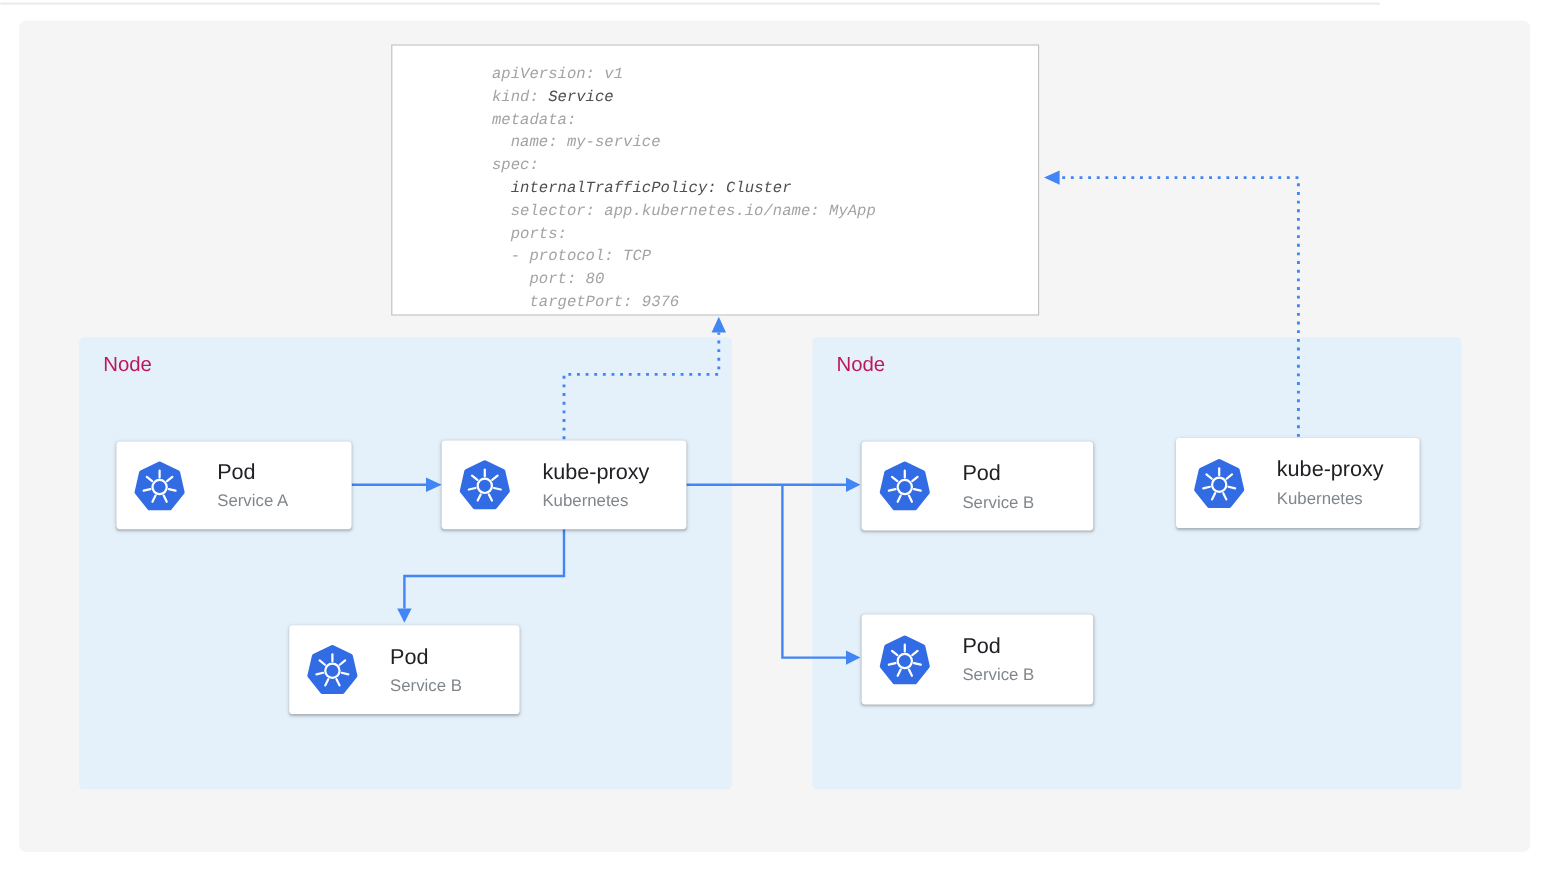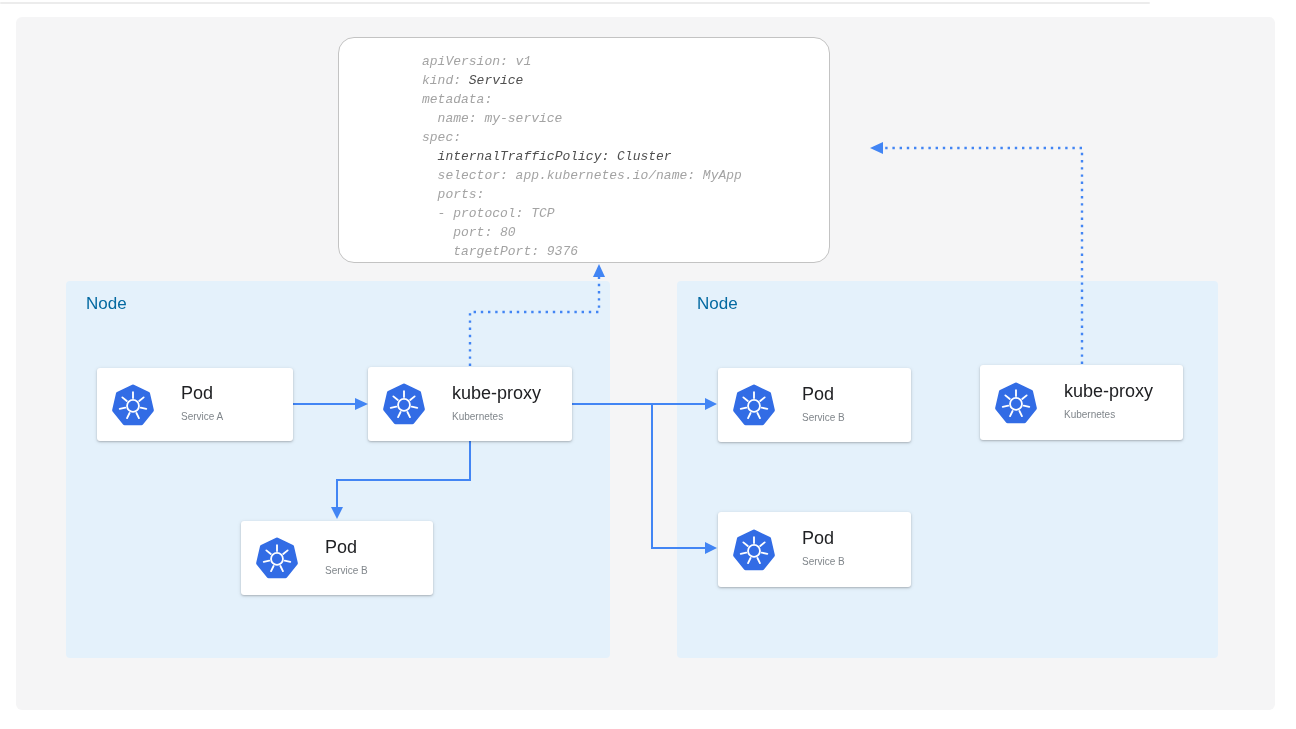--- a/index.html
+++ b/index.html
@@ -11,53 +11,53 @@
   .top-rule{
     position:absolute;left:0;top:2px;width:1150px;height:2px;
     background:#ececec;border-radius:2px;
   }
   .panel{
     position:absolute;left:16px;top:17px;width:1259px;height:693px;
     background:#f5f5f6;border-radius:6px;
   }
   
   .yaml-box{
-    position:absolute;left:322px;top:20px;width:492px;height:226px;
-    background:#ffffff;border:1px solid #c3c3c3;border-radius:16px;
+    position:absolute;left:310px;top:20px;width:540px;height:226px;
+    background:#ffffff;border:1px solid #c3c3c3;border-radius:0;
     box-sizing:border-box;
   }
   .yaml-code{
     margin:0;padding:14px 0 0 83px;
     font-family:"Liberation Mono", monospace;
     font-style:italic;
     font-size:13px;line-height:19px;
     color:#a3a3a3;white-space:pre;
   }
   .yaml-line span.b{font-weight:normal;color:#4f4f4f;}
   
   .node{
     position:absolute;background:#e4f1fb;border-radius:4px;
   }
   .node-left{left:50px;top:264px;width:544px;height:377px;}
   .node-right{left:661px;top:264px;width:541px;height:377px;}
   .node-label{
     position:absolute;left:20px;top:13px;
-    font-size:17px;color:#0369a1;
+    font-size:17px;color:#be185d;
   }
   
   .card{
     position:absolute;background:#ffffff;border-radius:3px;
     box-shadow:0 1px 2px rgba(0,0,0,.2), 0 1px 4px rgba(0,0,0,.1);
     display:flex;align-items:center;gap:26px;
     padding-left:14px;box-sizing:border-box;
   }
   .k8s-icon{width:44px;height:44px;flex:0 0 44px;display:block;}
   .card-text{display:flex;flex-direction:column;gap:4px;}
   .card-title{font-size:18px;color:#202124;line-height:21px;}
-  .card-subtitle{font-size:10px;color:#80868b;line-height:18px;}
+  .card-subtitle{font-size:14px;color:#80868b;line-height:18px;}
   
   #card-l-pod-a      {left:81px; top:351px;width:196px;height:73px;}
   #card-l-kube-proxy {left:352px;top:350px;width:204px;height:74px;}
   #card-l-pod-b      {left:225px;top:504px;width:192px;height:74px;}
   #card-r-pod-b-top  {left:702px;top:351px;width:193px;height:74px;}
   #card-r-pod-b-bot  {left:702px;top:495px;width:193px;height:75px;}
   #card-r-kube-proxy {left:964px;top:348px;width:203px;height:75px;}
   
   .overlay{position:absolute;left:0;top:0;width:1259px;height:693px;pointer-events:none;}
   .arrow-solid{stroke:#4285f4;stroke-width:2;fill:none;}

